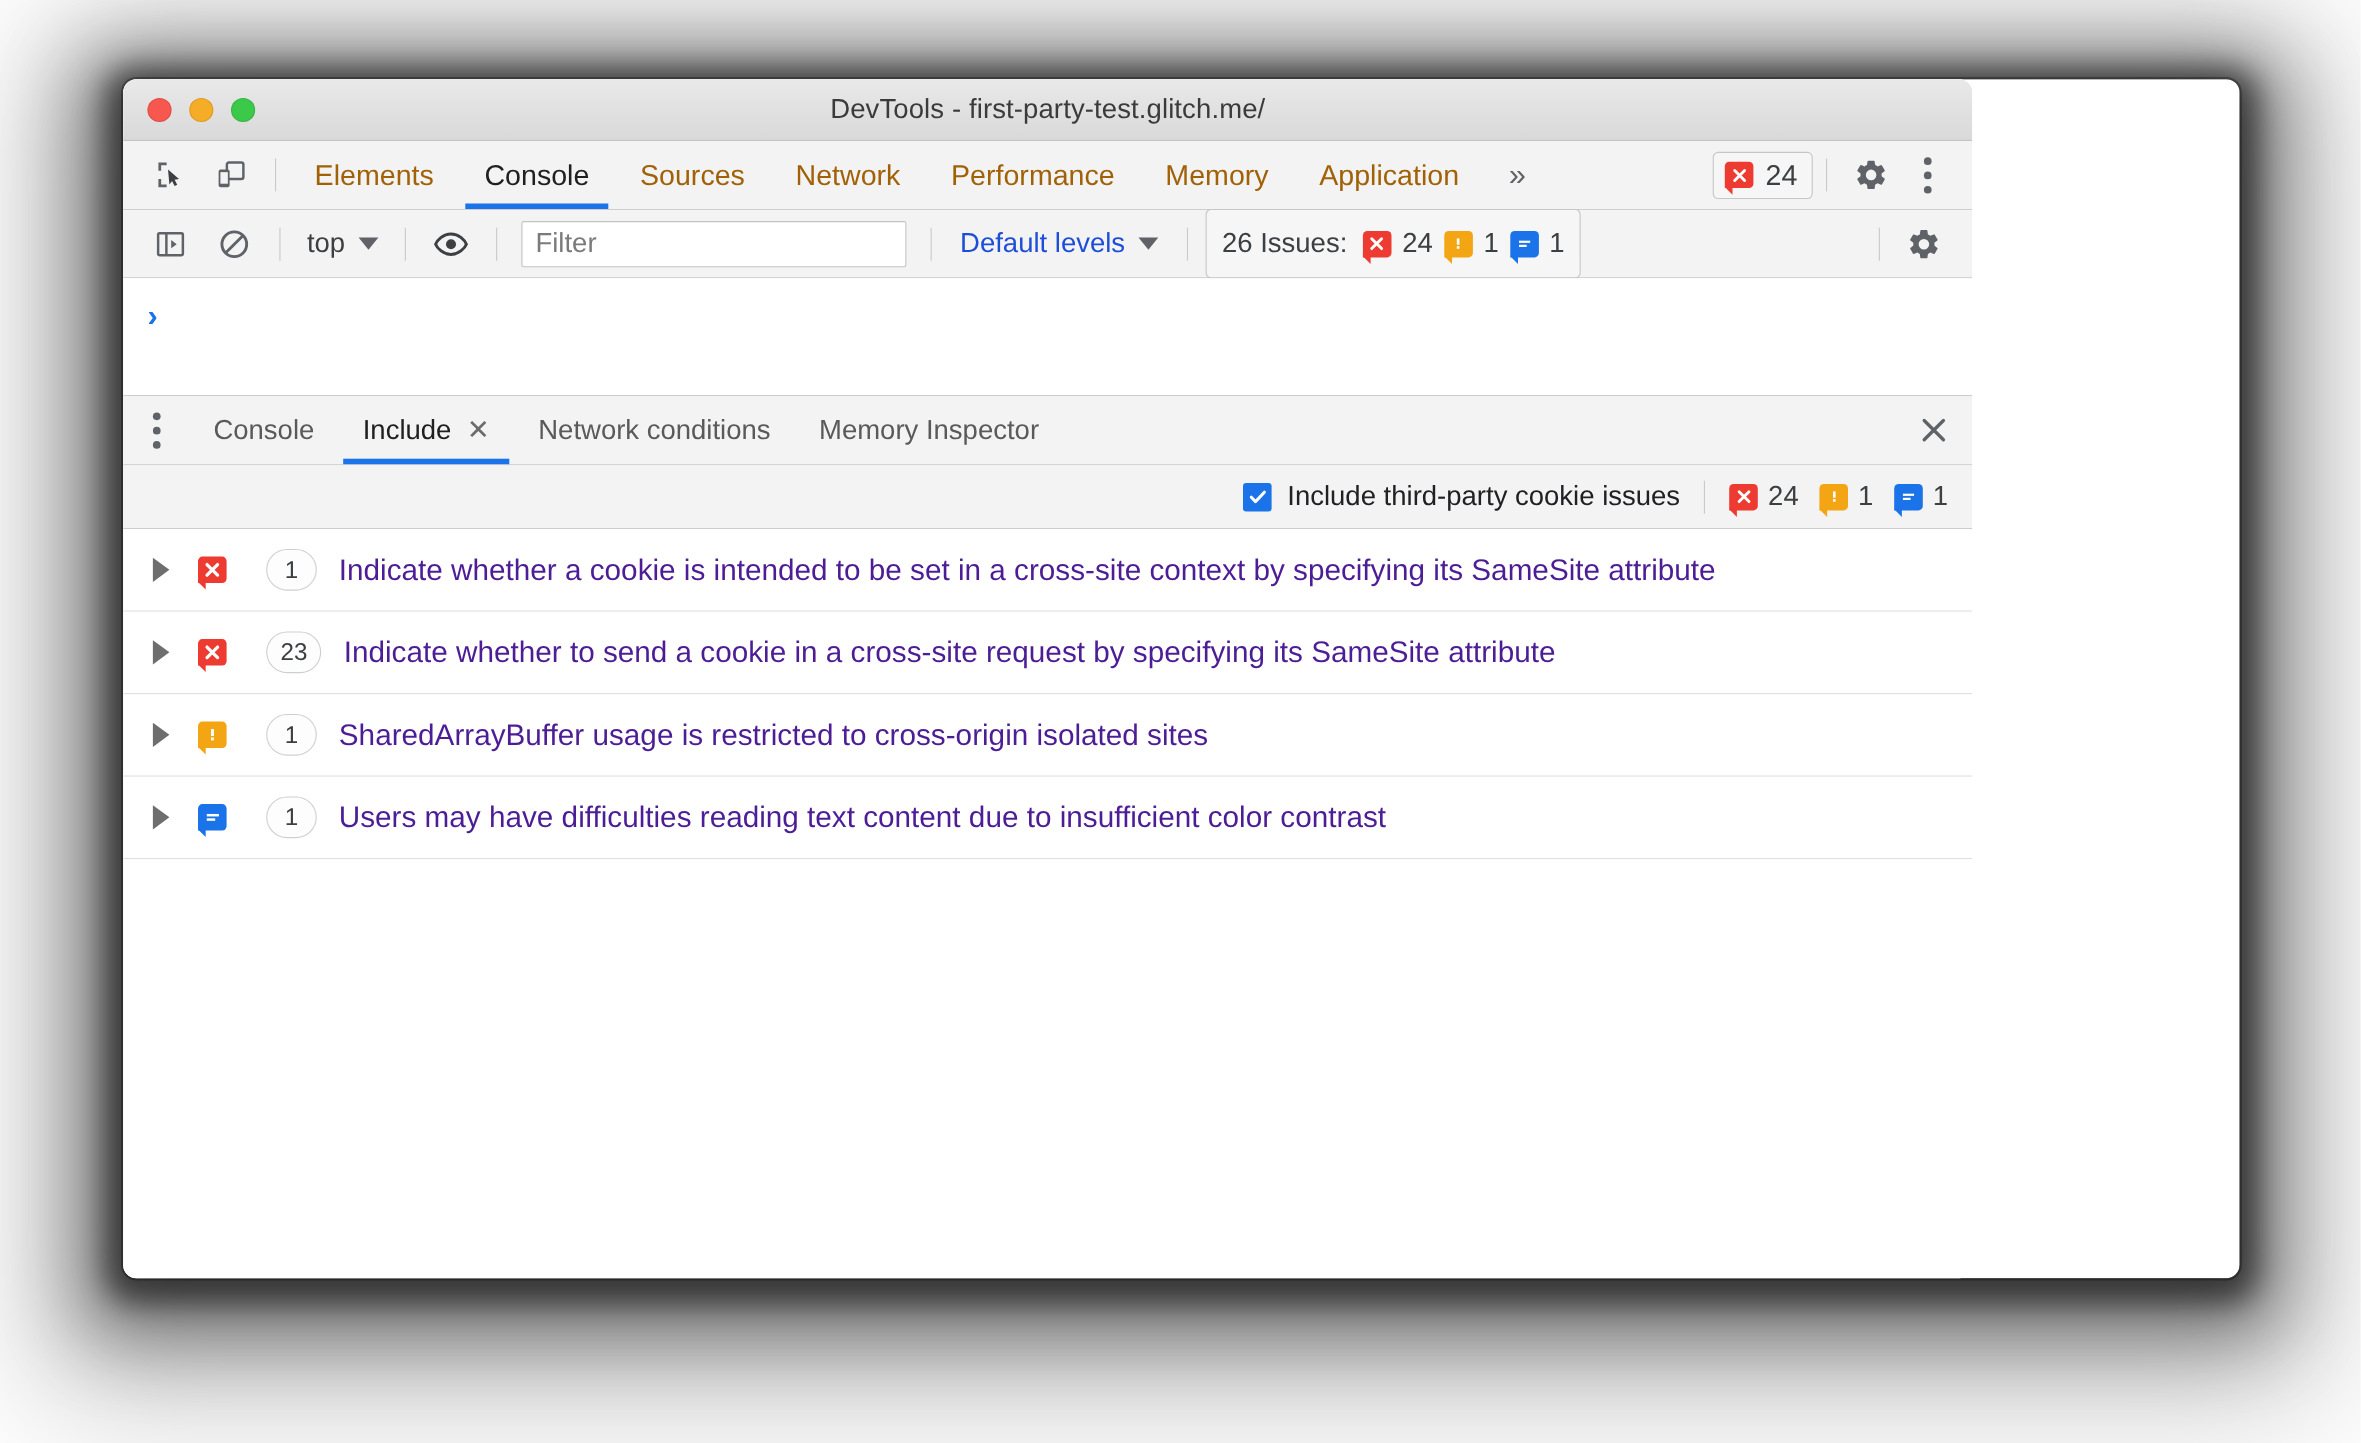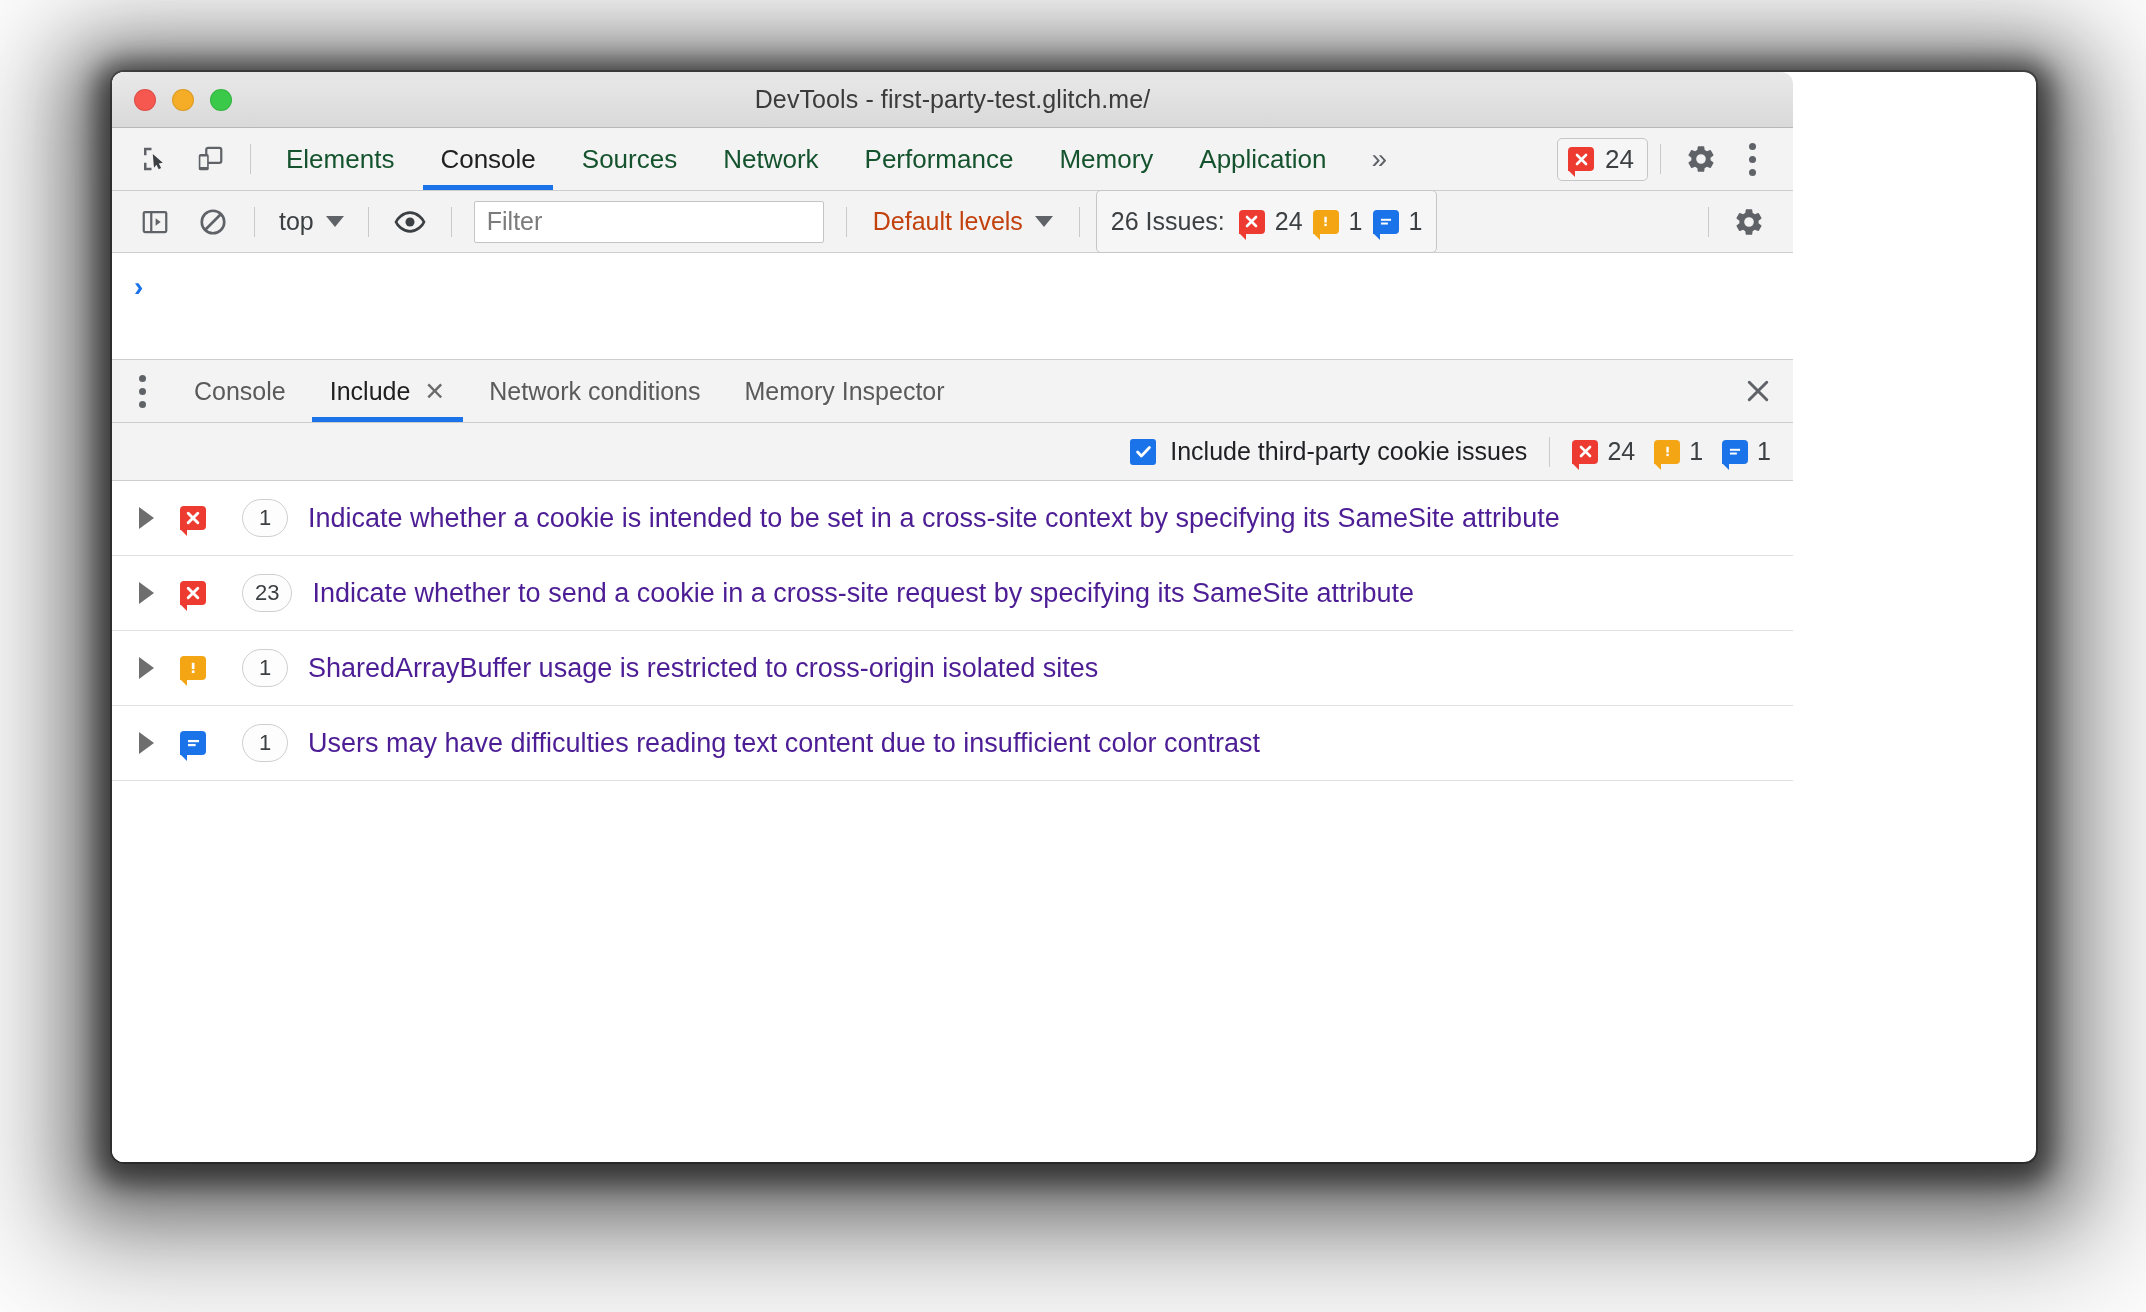--- a/index.html
+++ b/index.html
@@ -88,21 +88,21 @@
     width: 1px; height: 30px;
     background: #c9c9c9;
     align-self: center;
     margin: 0 12px;
   }
   .tab {
     display: flex;
     align-items: center;
     padding: 0 23px;
     font-size: 26px;
-    color: #14532d;
+    color: #a16207;
     position: relative;
     cursor: default;
     white-space: nowrap;
   }
   .tab.active { color: #202020; }
   .tab.active::after {
     content: "";
     position: absolute;
     left: 6px; right: 6px; bottom: 0;
     height: 5px;
@@ -186,21 +186,21 @@
     border-radius: 2px;
     margin: 0 10px;
     padding: 0 12px;
     font-size: 25px;
     color: #3c4043;
     font-family: "Liberation Sans", sans-serif;
   }
   .filter-input::placeholder { color: #7b7b7b; }
   .levels {
     display: flex; align-items: center; gap: 12px;
-    font-size: 25px; color: #c2410c;
+    font-size: 25px; color: #1d4ed8;
     padding: 0 14px;
     cursor: default;
   }
   .issues-pill {
     display: flex; align-items: center; gap: 10px;
     border: 1px solid #c6c6c6;
     border-radius: 5px;
     background: #f6f6f6;
     padding: 16px 14px;
     cursor: default;

